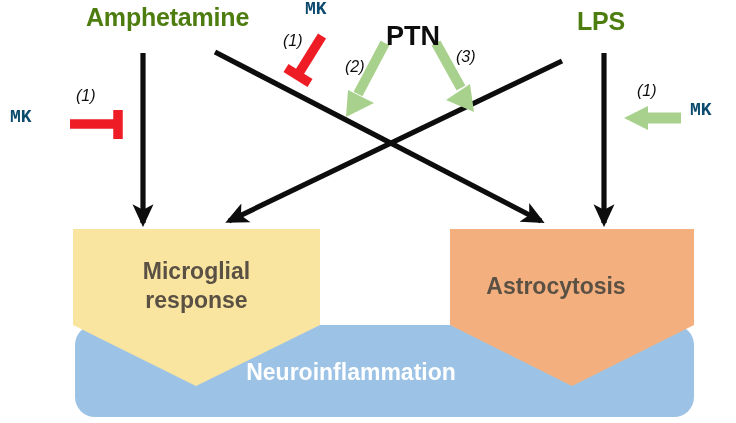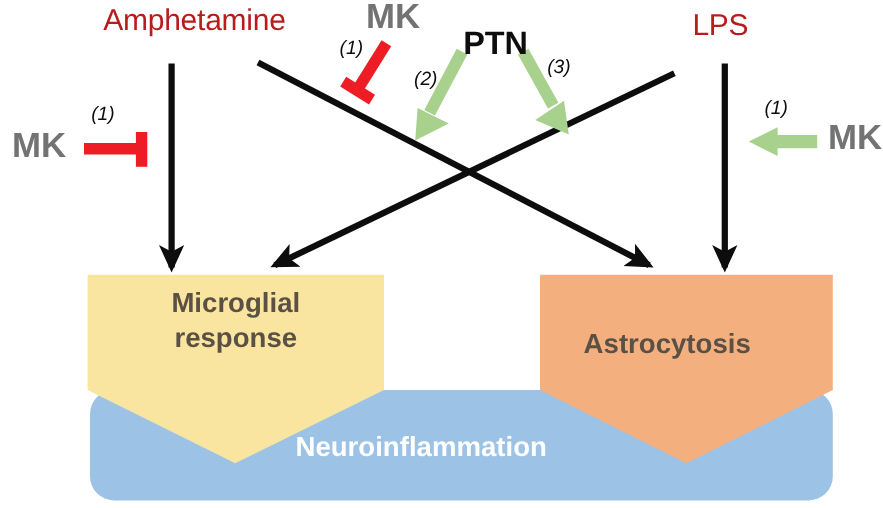--- a/index.html
+++ b/index.html
@@ -24,28 +24,29 @@
     width: 736px;
     height: 423px;
   }
   .lbl {
     position: absolute;
     white-space: nowrap;
     line-height: 1;
   }
   .stimulus-label {
     font-size: 25px;
-    font-weight: 400;
-    color: #b91c1c;
+    font-weight: 700;
+    color: #4d7c0f;
     letter-spacing: -0.2px;
   }
   .mk-label {
-    font-size: 29px;
+    font-size: 18px;
     font-weight: bold;
-    color: #737373;
+    color: #0c4a6e;
+    font-family: Liberation Mono, monospace;
   }
   .ptn-label {
     font-size: 27px;
     font-weight: bold;
     color: #0d0d0d;
   }
   .note-label {
     font-size: 16px;
     font-style: italic;
     font-weight: 400;
@@ -136,20 +137,20 @@
   <div class="lbl ptn-label" style="left:386px; top:23px;">PTN</div>
 
   <div class="lbl note-label" style="left:345px; top:59px;">(2)</div>
 
   <div class="lbl note-label" style="left:456px; top:49px;">(3)</div>
 
   <div class="lbl mk-label" style="left:690px; top:101px;">MK</div>
 
   <div class="lbl note-label" style="left:637px; top:83px;">(1)</div>
 
-  <div class="box-label" style="left:73px; top:238px; width:247px;">Microglial
+  <div class="box-label" style="left:73px; top:257px; width:247px;">Microglial
 response</div>
 
   <div class="box-label" style="left:450px; top:272px; width:212px;">Astrocytosis</div>
 
   <div class="band-label" style="left:75px; top:359px; width:552px;">Neuroinflammation</div>
 
 </div>
 
 </body></html>

